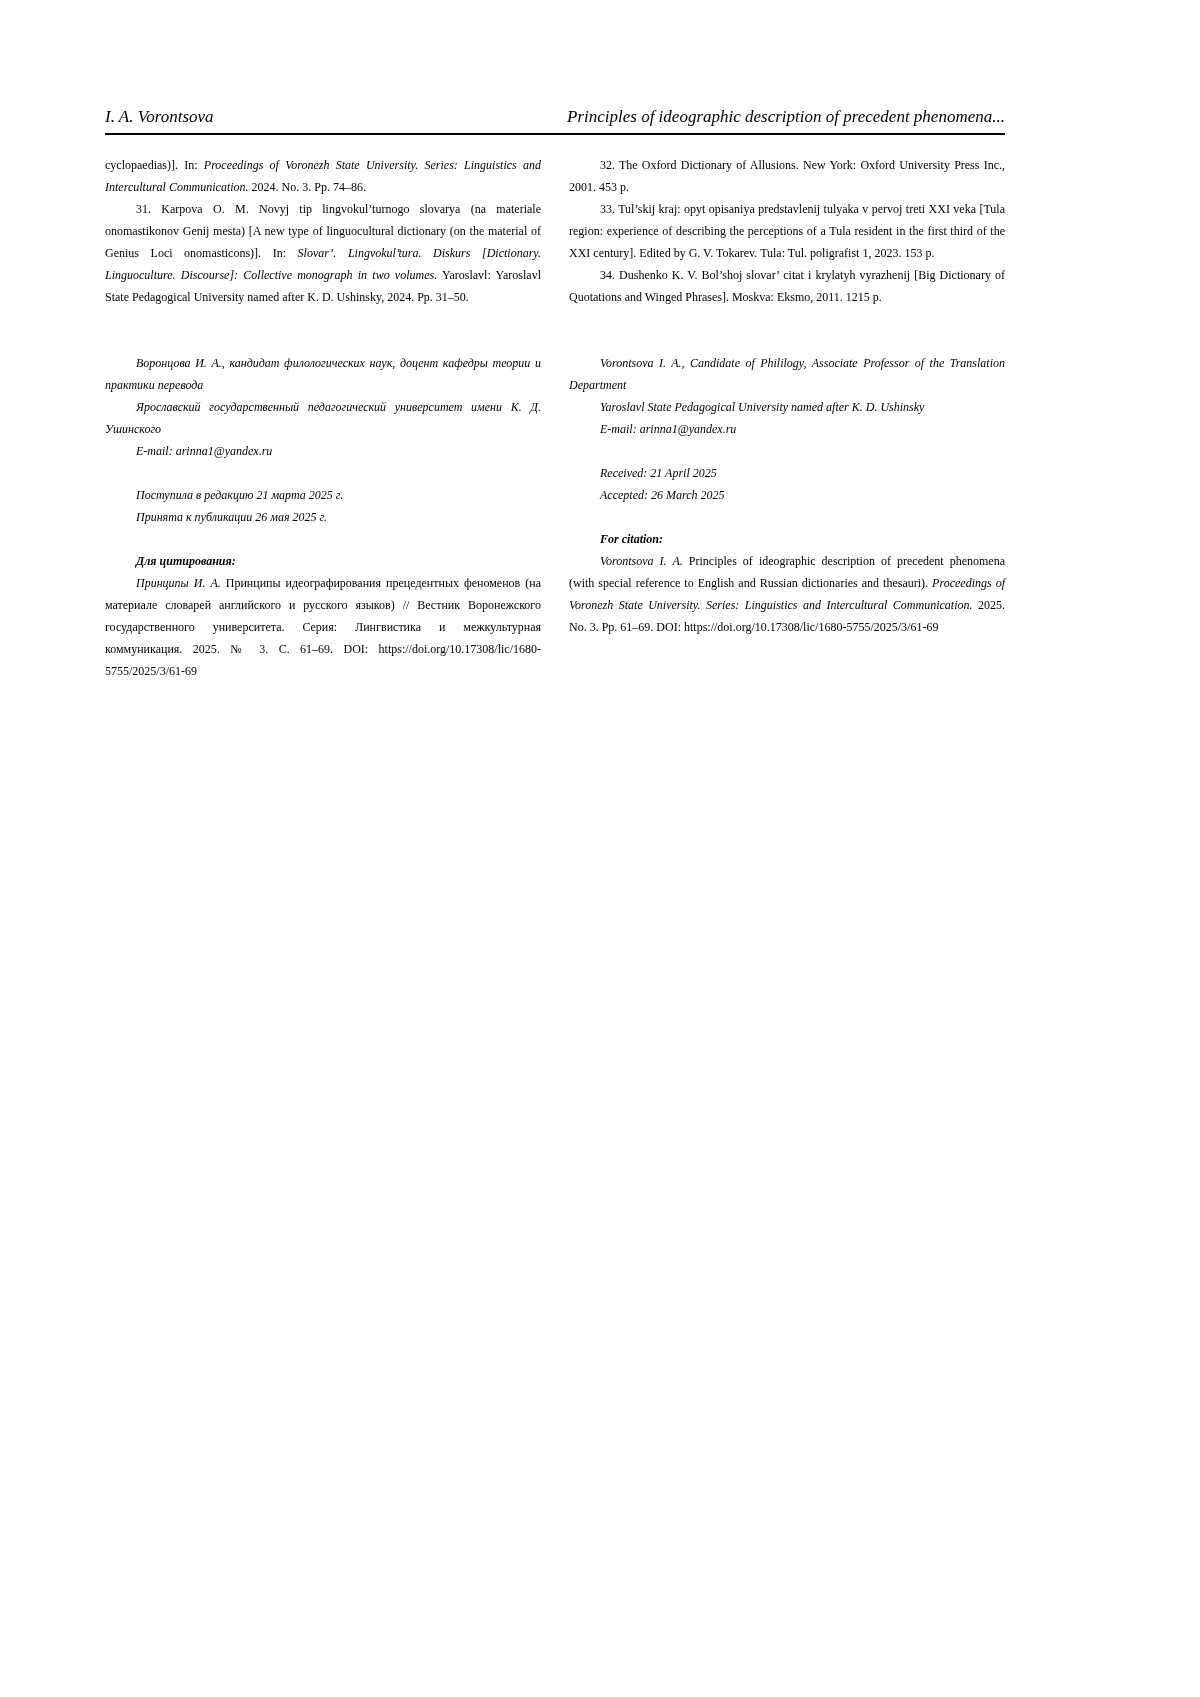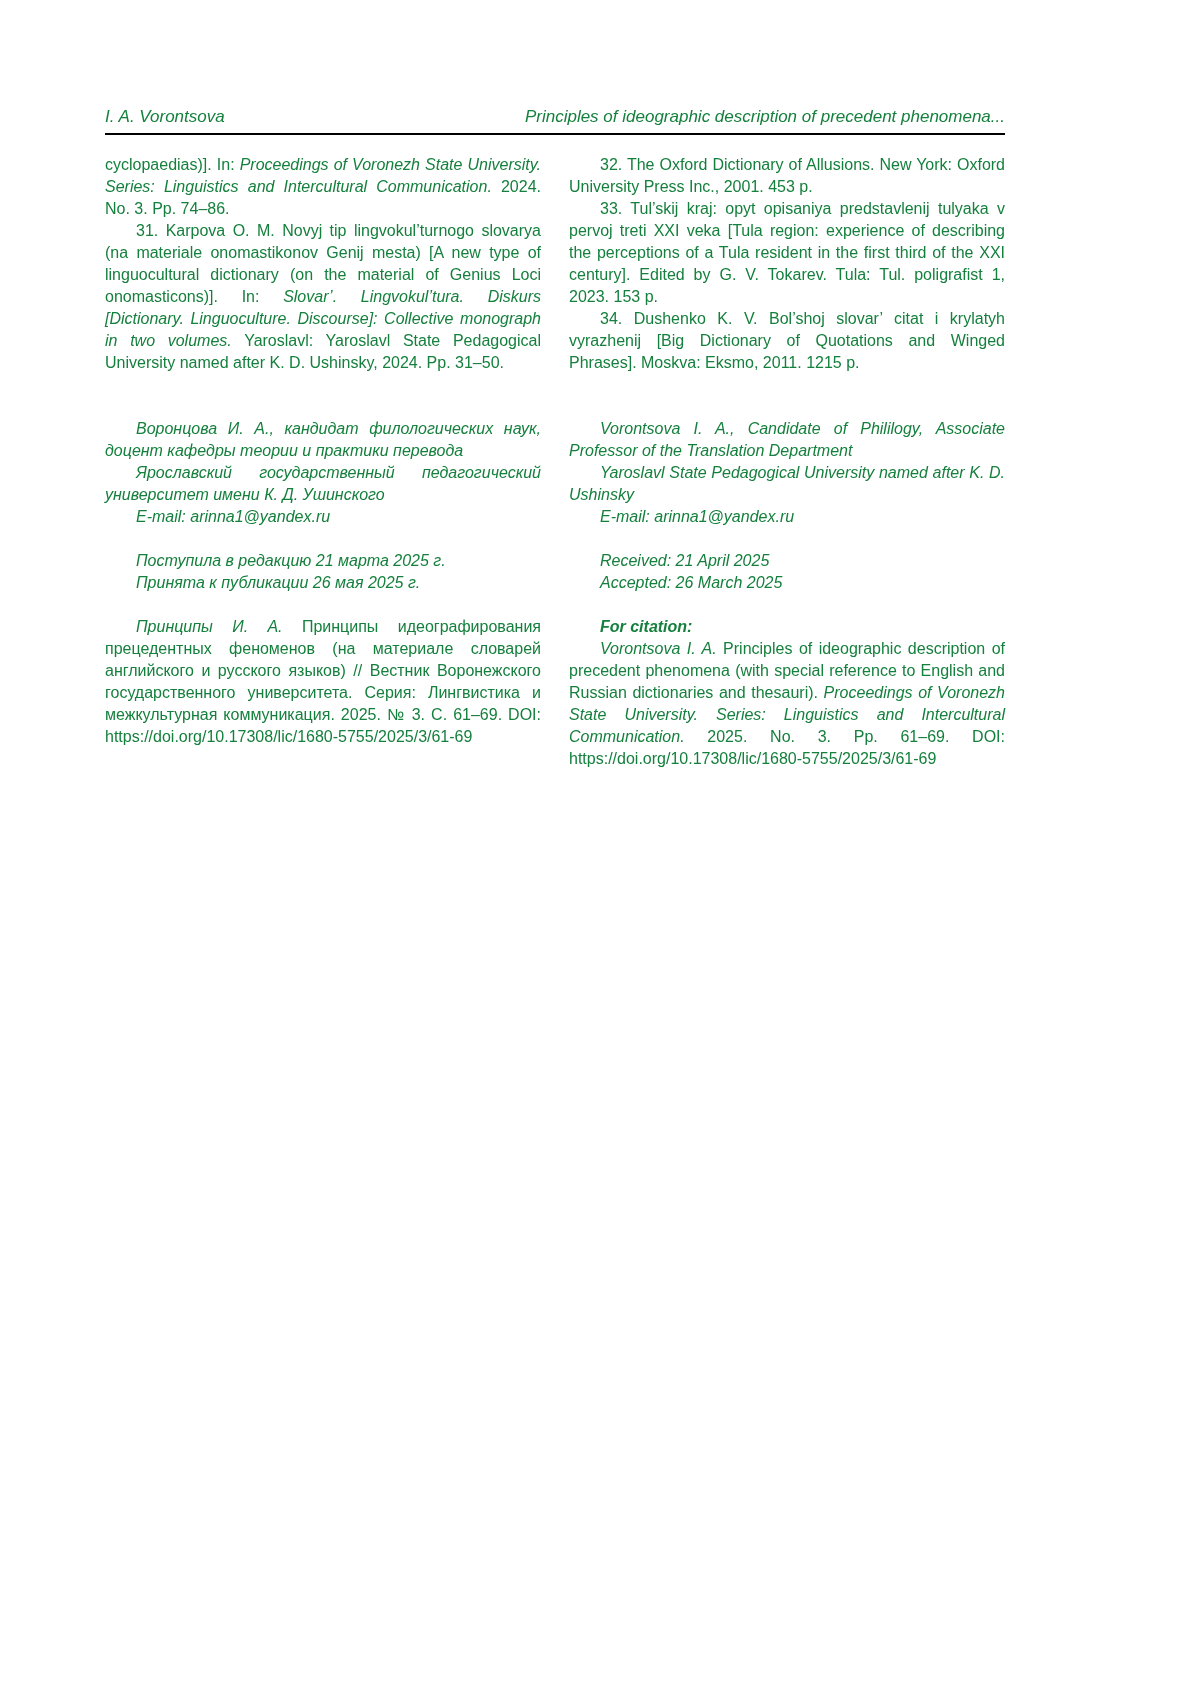--- a/index.html
+++ b/index.html
@@ -2,41 +2,41 @@
 <html lang="ru"><head>
 <meta charset="utf-8">
 <style>
   html, body { margin: 0; padding: 0; }
   body { background: #ffffff; }
   .page {
     position: relative;
     width: 1200px;
     height: 1262px;
     background: #ffffff;
-    font-family: Liberation Sans, sans-serif;
-    color: #15803d;
+    font-family: Liberation Serif, serif;
+    color: #000000;
     overflow: hidden;
   }
   .content { padding: 106px 195px 0 105px; }
 
   .running-head {
     display: flex;
     justify-content: space-between;
     align-items: baseline;
     font-style: italic;
     font-size: 17px;
     line-height: 22px;
   }
   .head-rule { border-top: 2px solid #000; margin-top: 5px; }
 
   .columns { display: flex; gap: 28px; margin-top: 19px; }
   .col {
     flex: 0 0 436px;
     width: 436px;
-    font-size: 16px;
+    font-size: 12px;
     line-height: 22px;
     text-align: justify;
     overflow-wrap: break-word;
   }
   .para { margin: 0; text-indent: 31px; }
   .noindent { text-indent: 0; }
   .it { font-style: italic; }
   .bi { font-style: italic; font-weight: bold; }
 
   .affiliation { margin-top: 44px; }
@@ -76,20 +76,21 @@
           <p class="para it">Ярославский государственный педагогический университет имени К. Д. Ушинского</p>
           <p class="para it">E-mail: arinna1@yandex.ru</p>
         </div>
 
         <div class="dates">
           <p class="para it">Поступила в редакцию 21 марта 2025 г.</p>
           <p class="para it">Принята к публикации 26 мая 2025 г.</p>
         </div>
 
         <div class="citation">
+          <p class="para bi">Для цитирования:</p>
           <p class="para"><span class="it">Принципы И. А.</span><span> Принципы идеографирования прецедентных феноменов (на материале словарей английского и русского языков) // Вестник Воронежского государственного университета. Серия: Лингвистика и межкультурная коммуникация. 2025. № 3. С. 61–69. DOI: https://doi.org/10.17308/lic/1680-5755/2025/3/61-69</span></p>
         </div>
       </section>
 
       <section class="col">
         <p class="para">32. The Oxford Dictionary of Allusions. New York: Oxford University Press Inc., 2001. 453 p.</p>
         <p class="para">33. Tul’skij kraj: opyt opisaniya predstavlenij tulyaka v pervoj treti XXI veka [Tula region: experience of describing the perceptions of a Tula resident in the first third of the XXI century]. Edited by G. V. Tokarev. Tula: Tul. poligrafist 1, 2023. 153 p.</p>
         <p class="para">34. Dushenko K. V. Bol’shoj slovar’ citat i krylatyh vyrazhenij [Big Dictionary of Quotations and Winged Phrases]. Moskva: Eksmo, 2011. 1215 p.</p>
 
         <div class="affiliation">

